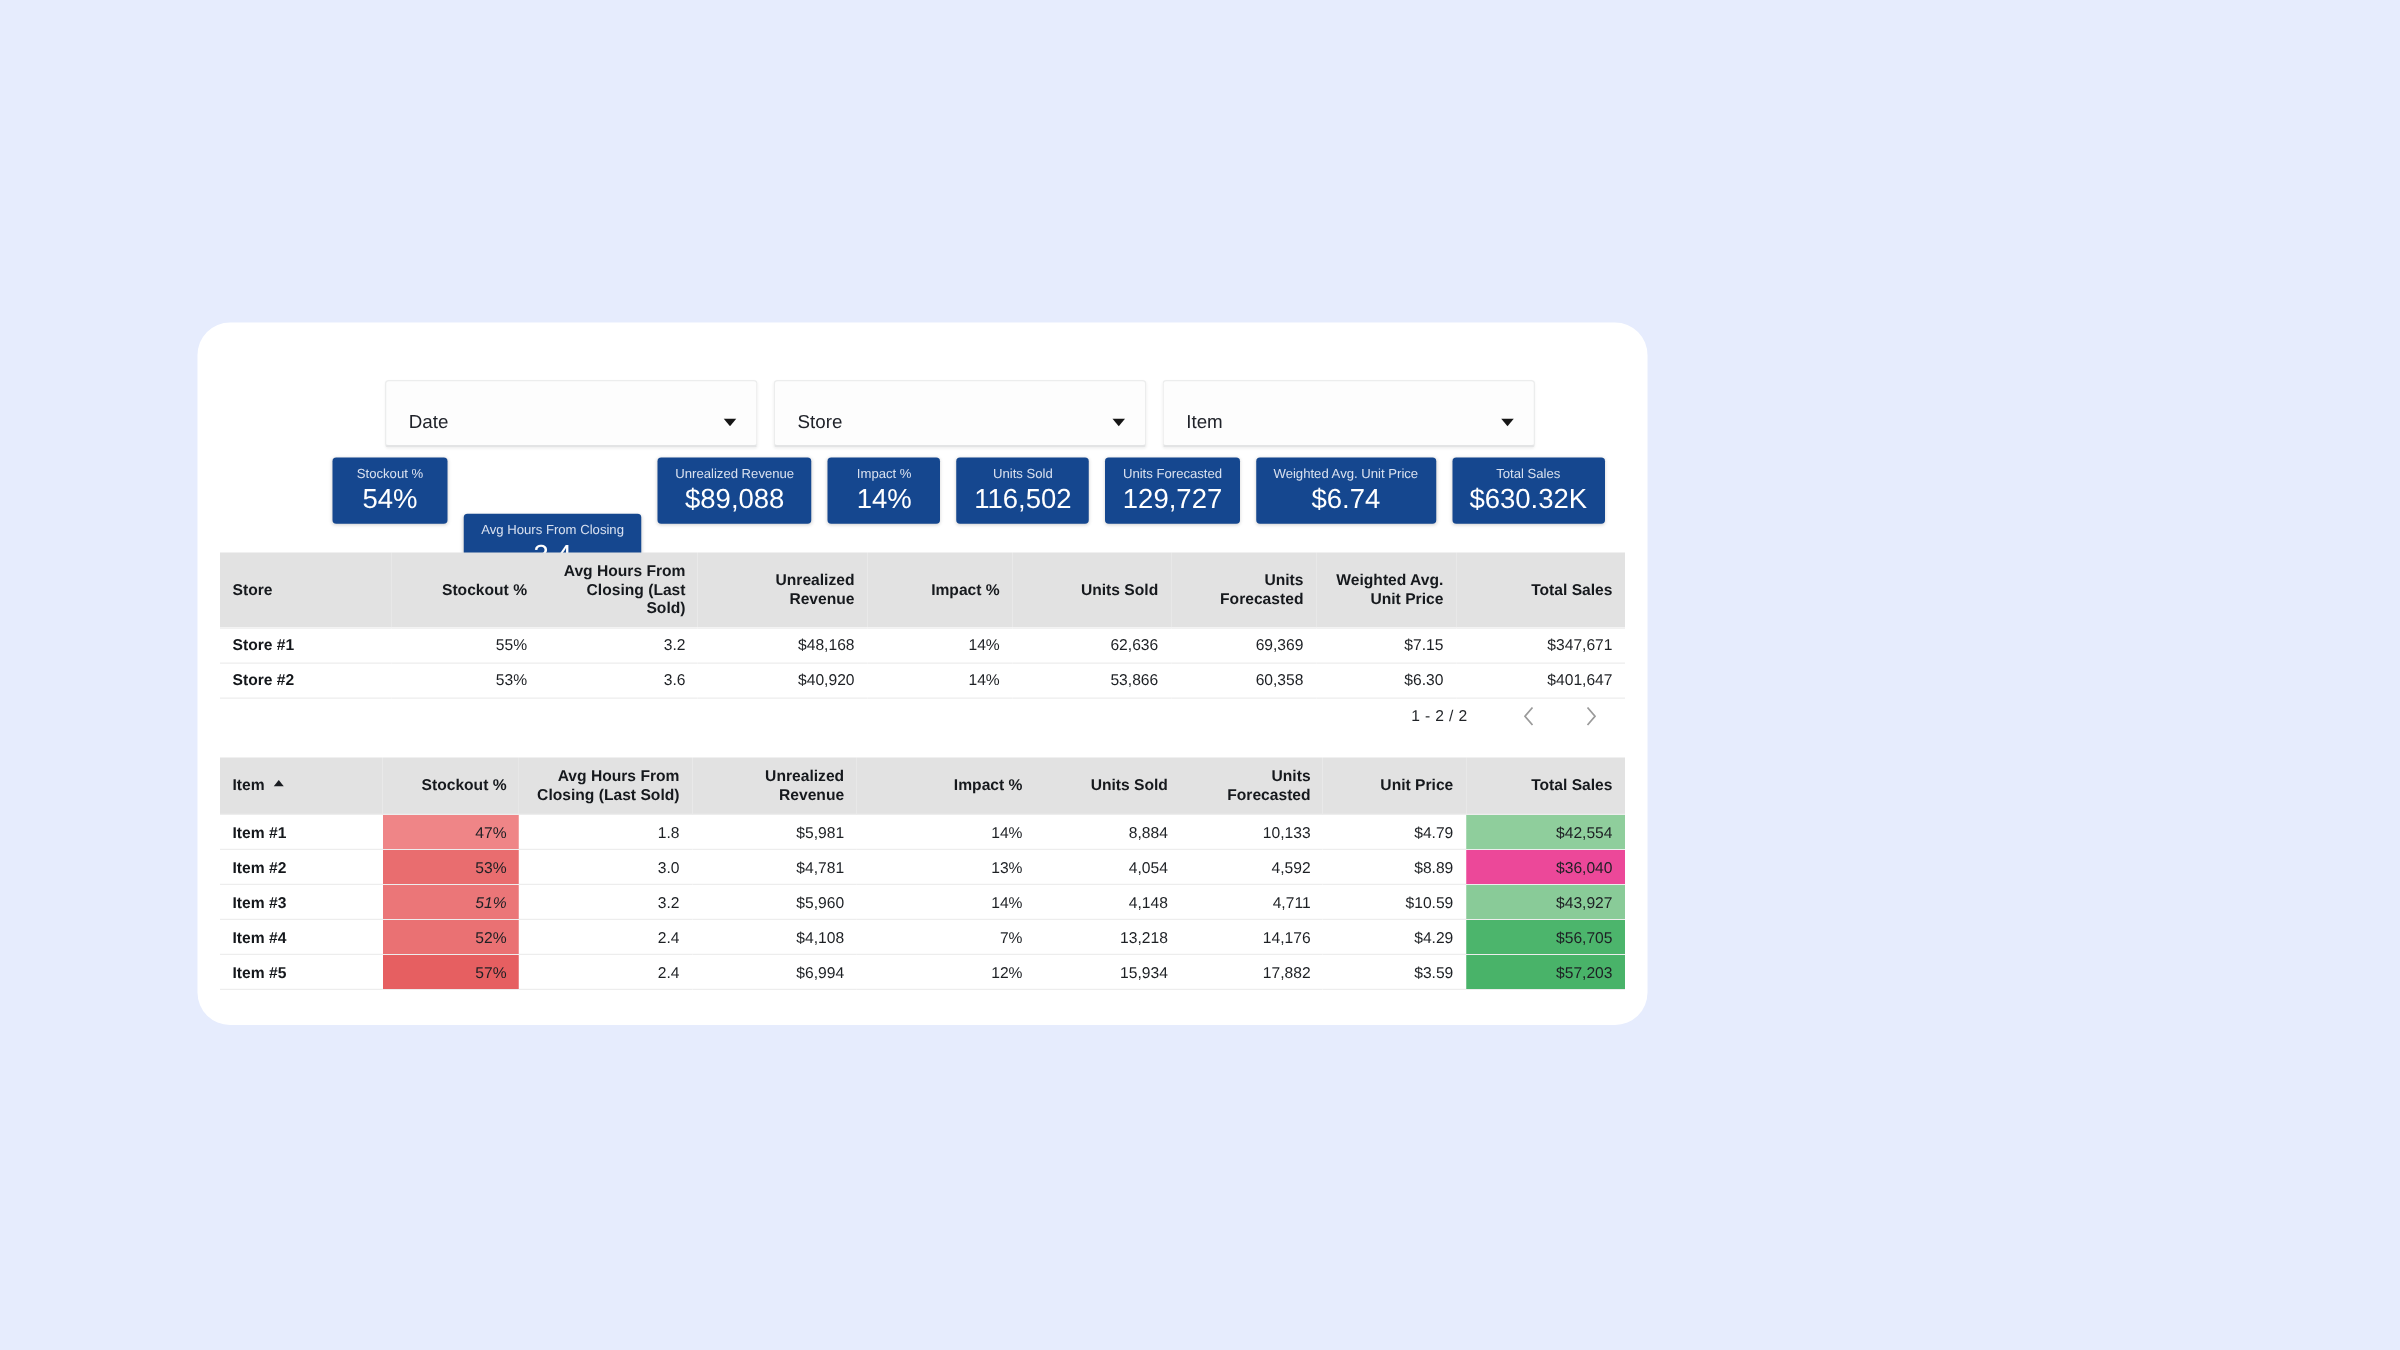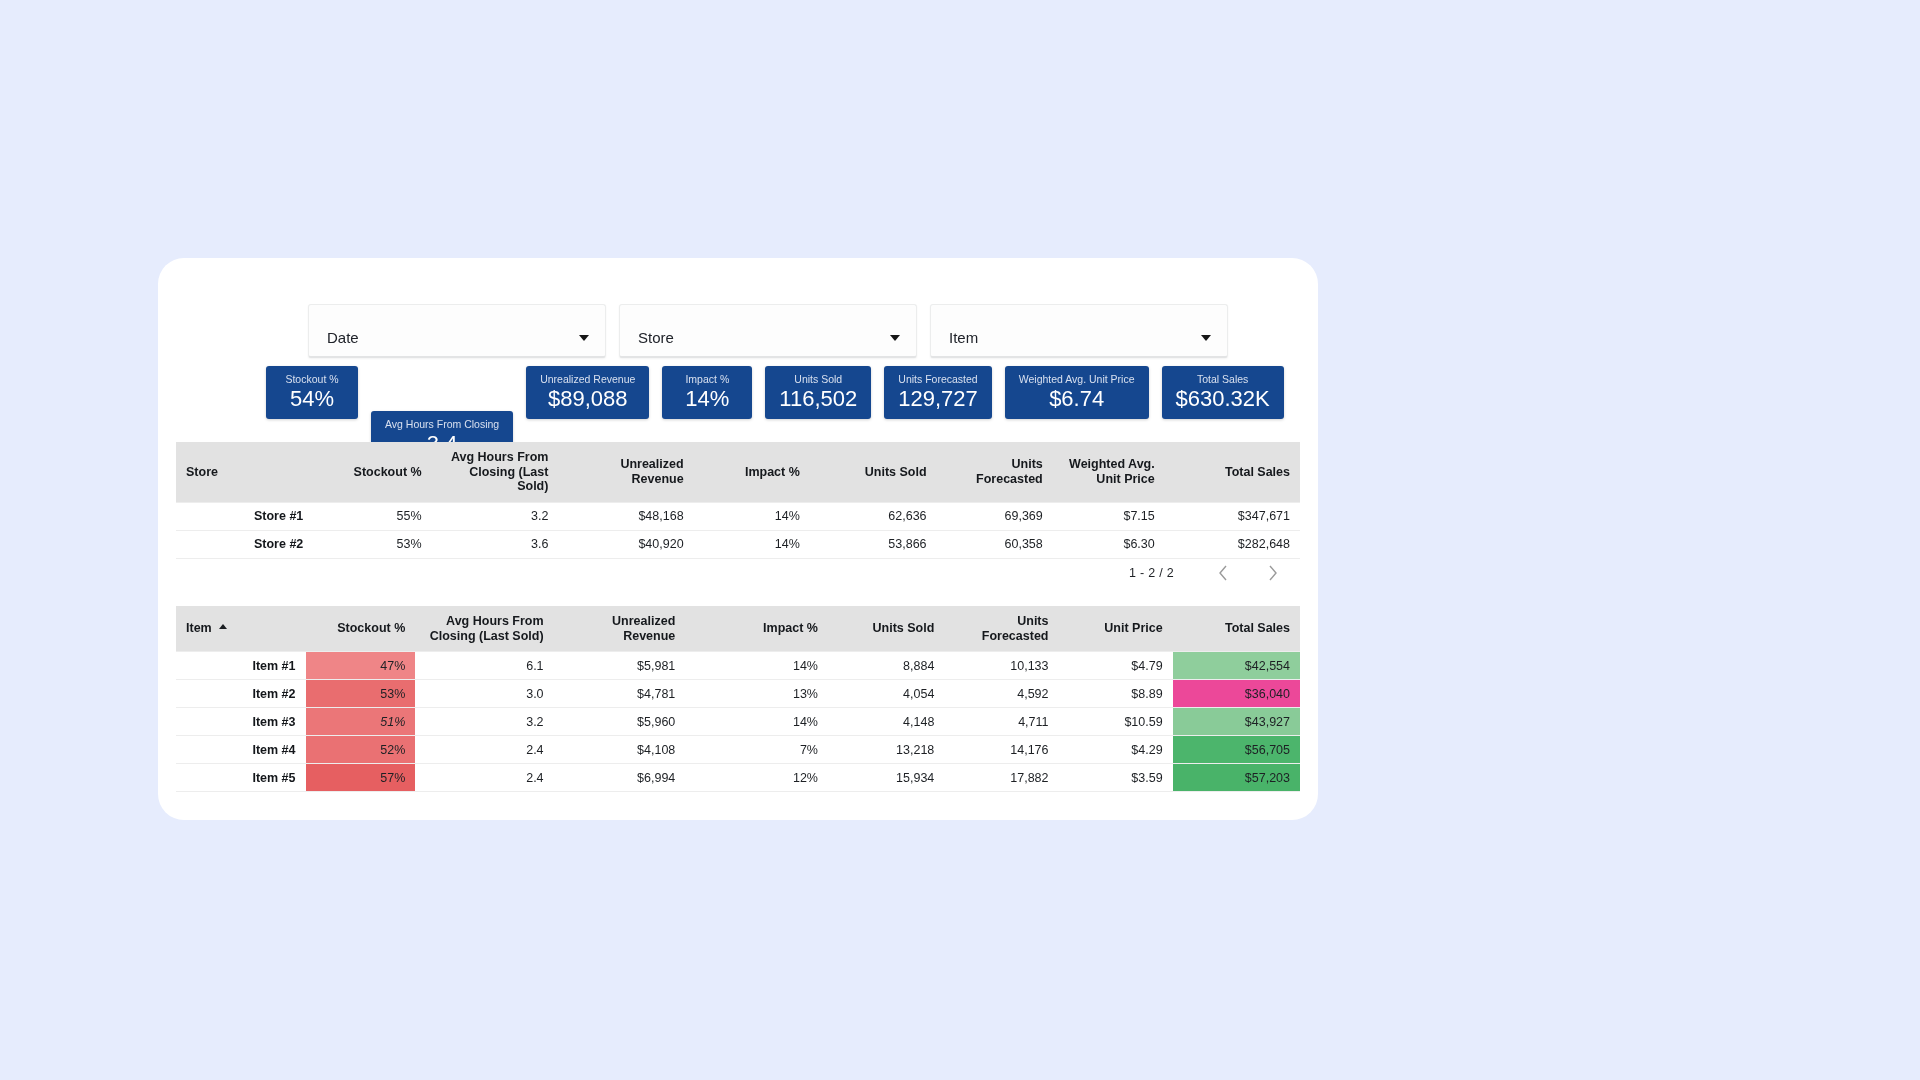--- a/index.html
+++ b/index.html
@@ -112,21 +112,21 @@
   .th-right { text-align: right; }
 
   tbody td {
     font-size: 12.5px;
     color: #1d2024;
     padding: 0 10px;
     height: 28px;
     border-bottom: 1px solid #ededed;
     background: #ffffff;
   }
-  tbody td.c-left  { text-align: right; font-weight: 700; color: #14171b; }
+  tbody td.c-left  { text-align: left; font-weight: 700; color: #14171b; }
   tbody td.c-right { text-align: right; }
   tbody tr:first-child td { border-top: 1px solid #ededed; }
 
   
   td.heat { position: relative; }
 
   
   .pager {
     position: absolute; right: 30px; top: 300px;
     display: flex; align-items: center; gap: 20px;
@@ -246,21 +246,21 @@
             </tr>
             <tr>
               <td class="c-left">Store #2</td>
               <td class="c-right">53%</td>
               <td class="c-right">3.6</td>
               <td class="c-right">$40,920</td>
               <td class="c-right">14%</td>
               <td class="c-right">53,866</td>
               <td class="c-right">60,358</td>
               <td class="c-right">$6.30</td>
-              <td class="c-right">$282,648</td>
+              <td class="c-right">$401,647</td>
             </tr>
           </tbody>
         </table>
       </div>
 
       <div class="pager">
         <span class="pager-label">1 - 2 / 2</span>
         <span class="pg-btn">
           <svg width="10" height="16" viewBox="0 0 10 16">
             <path d="M8 1 L2 8 L8 15" fill="none" stroke="#9a9a9a" stroke-width="1.4"></path>
@@ -296,21 +296,21 @@
               <th class="th-right">Units Sold</th>
               <th class="th-right">Units Forecasted</th>
               <th class="th-right">Unit Price</th>
               <th class="th-right">Total Sales</th>
             </tr>
           </thead>
           <tbody>
             <tr>
               <td class="c-left">Item #1</td>
               <td class="c-right heat" style="background: rgb(239, 133, 135);">47%</td>
-              <td class="c-right">6.1</td>
+              <td class="c-right">1.8</td>
               <td class="c-right">$5,981</td>
               <td class="c-right">14%</td>
               <td class="c-right">8,884</td>
               <td class="c-right">10,133</td>
               <td class="c-right">$4.79</td>
               <td class="c-right heat" style="background: rgb(143, 206, 156);">$42,554</td>
             </tr>
             <tr>
               <td class="c-left">Item #2</td>
               <td class="c-right heat" style="background: rgb(233, 109, 111);">53%</td>

